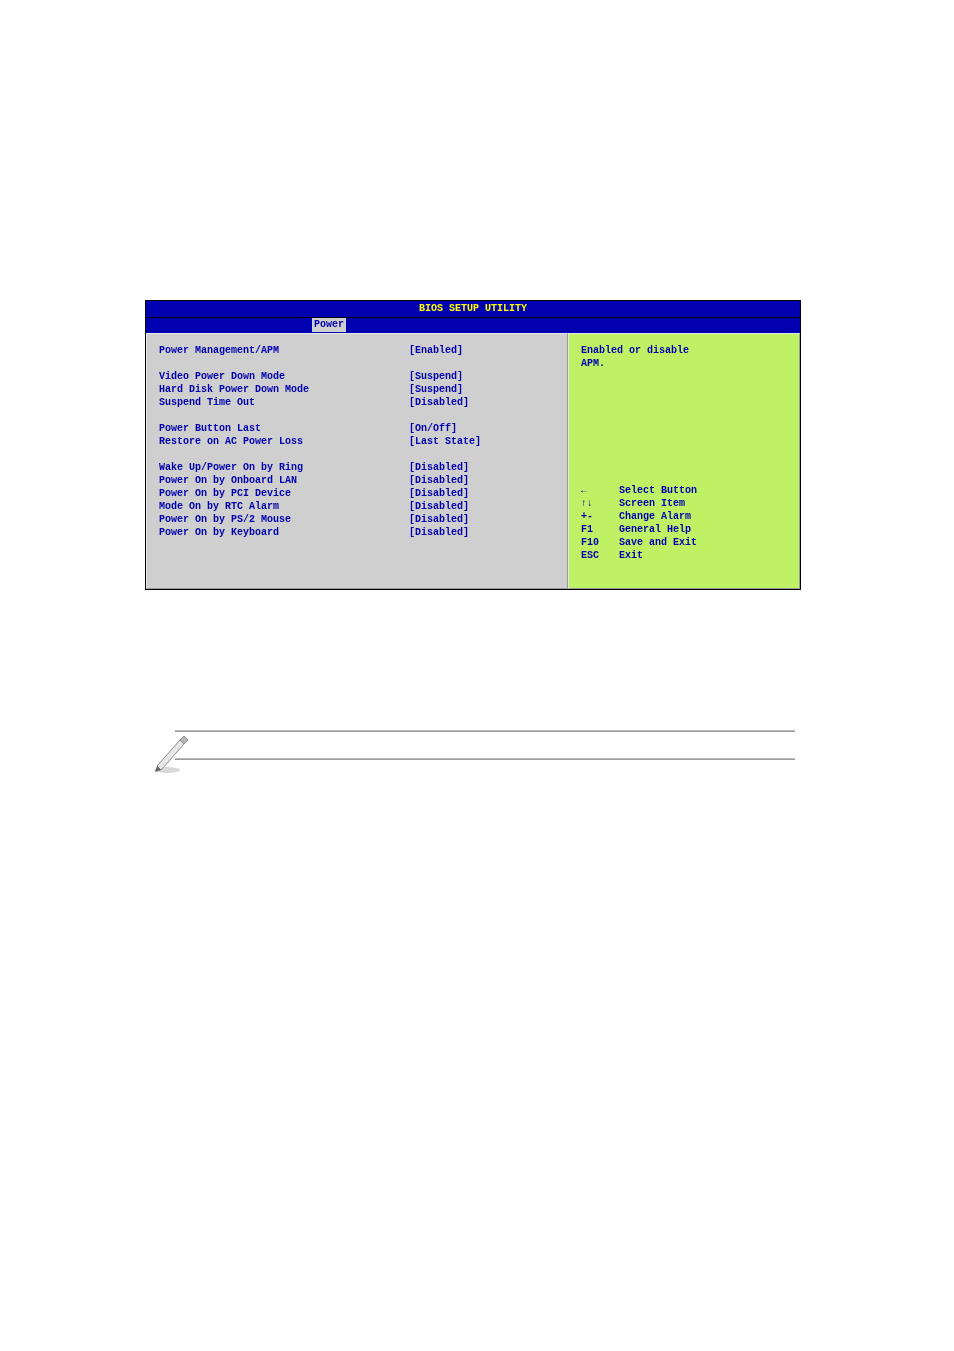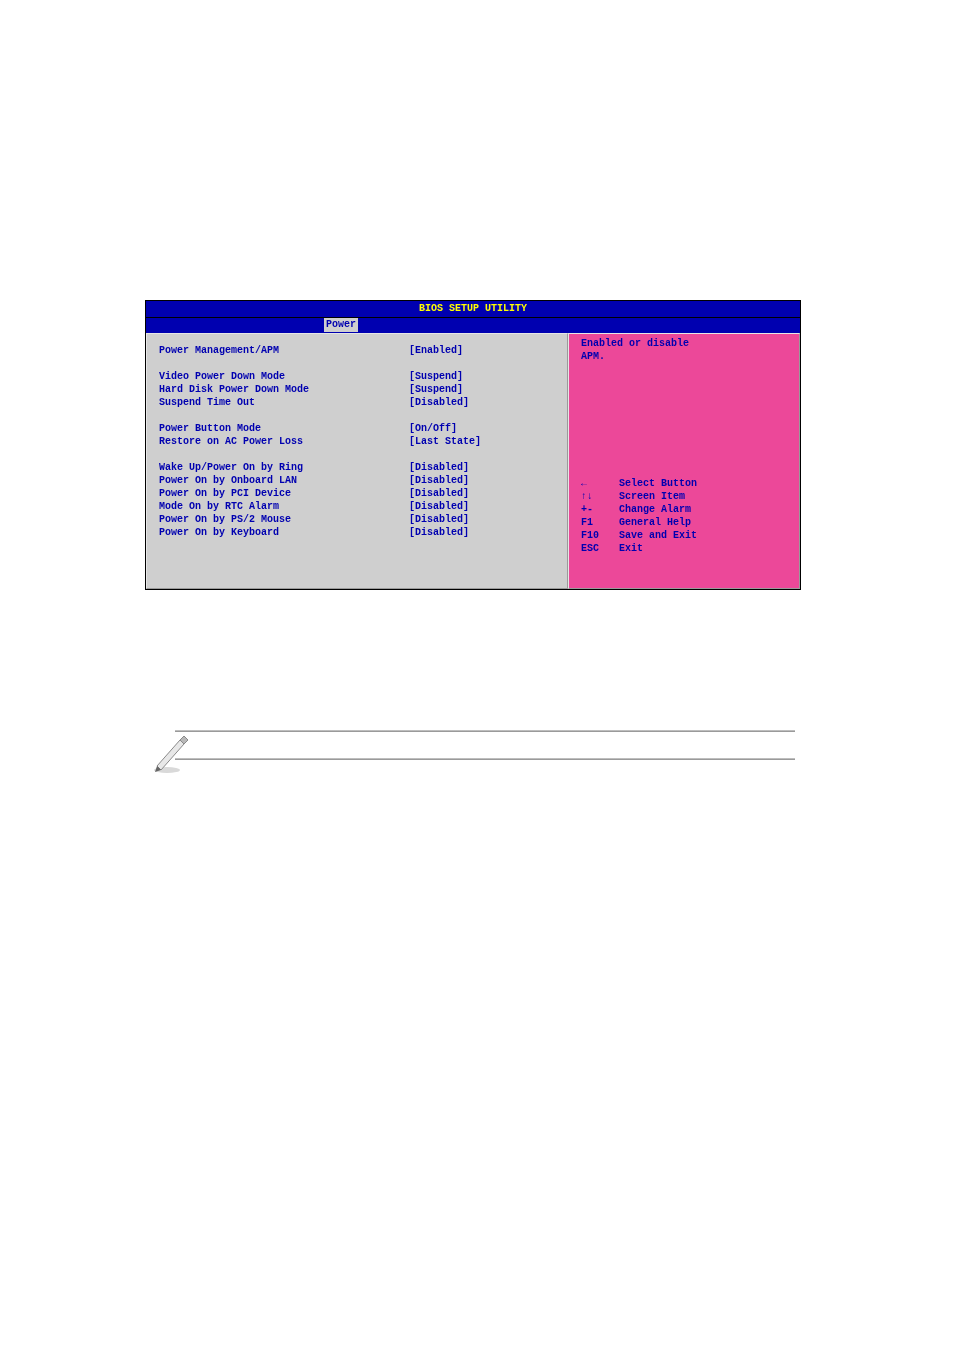--- a/index.html
+++ b/index.html
@@ -29,21 +29,21 @@
   }
   .bios-tab-row {
     background: #0000b0;
     height: 15px;
     position: relative;
     border-left: 1px solid #000;
     border-right: 1px solid #000;
   }
   .bios-tab {
     position: absolute;
-    left: 178px;
+    left: 166px;
     top: 0;
     background: #cfcfcf;
     color: #0000b0;
     padding: 0 2px;
     font-family: 'Courier New', monospace;
     font-weight: bold;
     line-height: 14px;
   }
   .bios-body {
     display: flex;
@@ -60,24 +60,24 @@
     line-height: 13px;
     border: 1px solid #9a9a9a;
     border-top: 1px solid #e6e6e6;
     border-left: 1px solid #e6e6e6;
   }
   .bios-row { display: flex; }
   .bios-label { width: 250px; white-space: pre; }
   .bios-value { white-space: pre; }
   .bios-spacer { height: 13px; }
   .bios-sidebar {
-    background: #ec4899;
+    background: #bef264;
     color: #0000b0;
     flex: 1;
-    padding: 3px 12px;
+    padding: 10px 12px;
     line-height: 13px;
     border: 1px solid #9a9a9a;
     border-top: 1px solid #e6e6e6;
     border-left: 1px solid #e6e6e6;
     position: relative;
   }
   .bios-help-top { min-height: 140px; }
   .bios-nav { }
   .bios-nav-row { display: flex; }
   .bios-nav-key { width: 38px; white-space: pre; }
@@ -134,21 +134,21 @@
       <div class="bios-row">
         <span class="bios-label">Hard Disk Power Down Mode</span>
         <span class="bios-value">[Suspend]</span>
       </div>
       <div class="bios-row">
         <span class="bios-label">Suspend Time Out</span>
         <span class="bios-value">[Disabled]</span>
       </div>
       <div class="bios-spacer"></div>
       <div class="bios-row">
-        <span class="bios-label">Power Button Mode</span>
+        <span class="bios-label">Power Button Last</span>
         <span class="bios-value">[On/Off]</span>
       </div>
       <div class="bios-row">
         <span class="bios-label">Restore on AC Power Loss</span>
         <span class="bios-value">[Last State]</span>
       </div>
       <div class="bios-spacer"></div>
       <div class="bios-row">
         <span class="bios-label">Wake Up/Power On by Ring</span>
         <span class="bios-value">[Disabled]</span>

